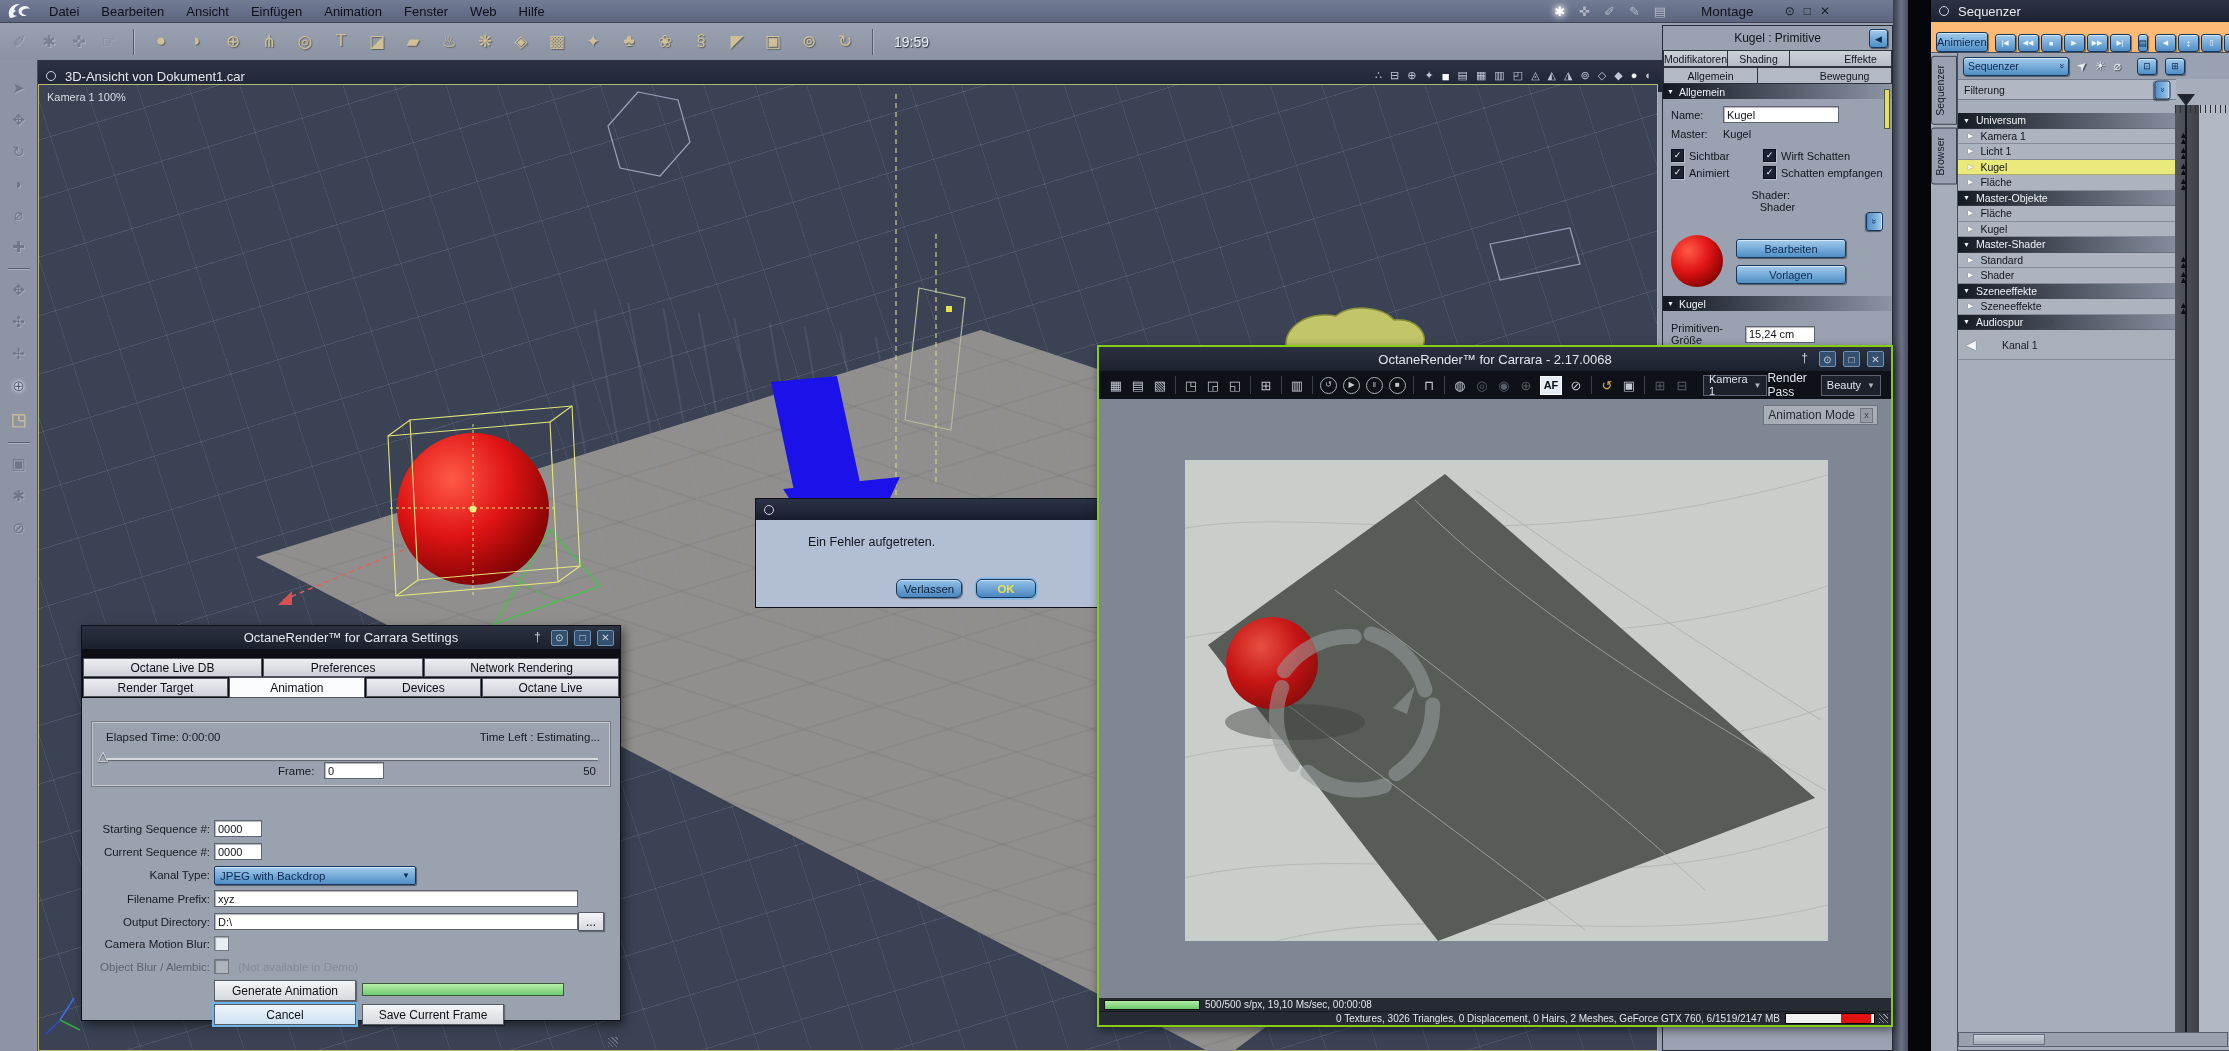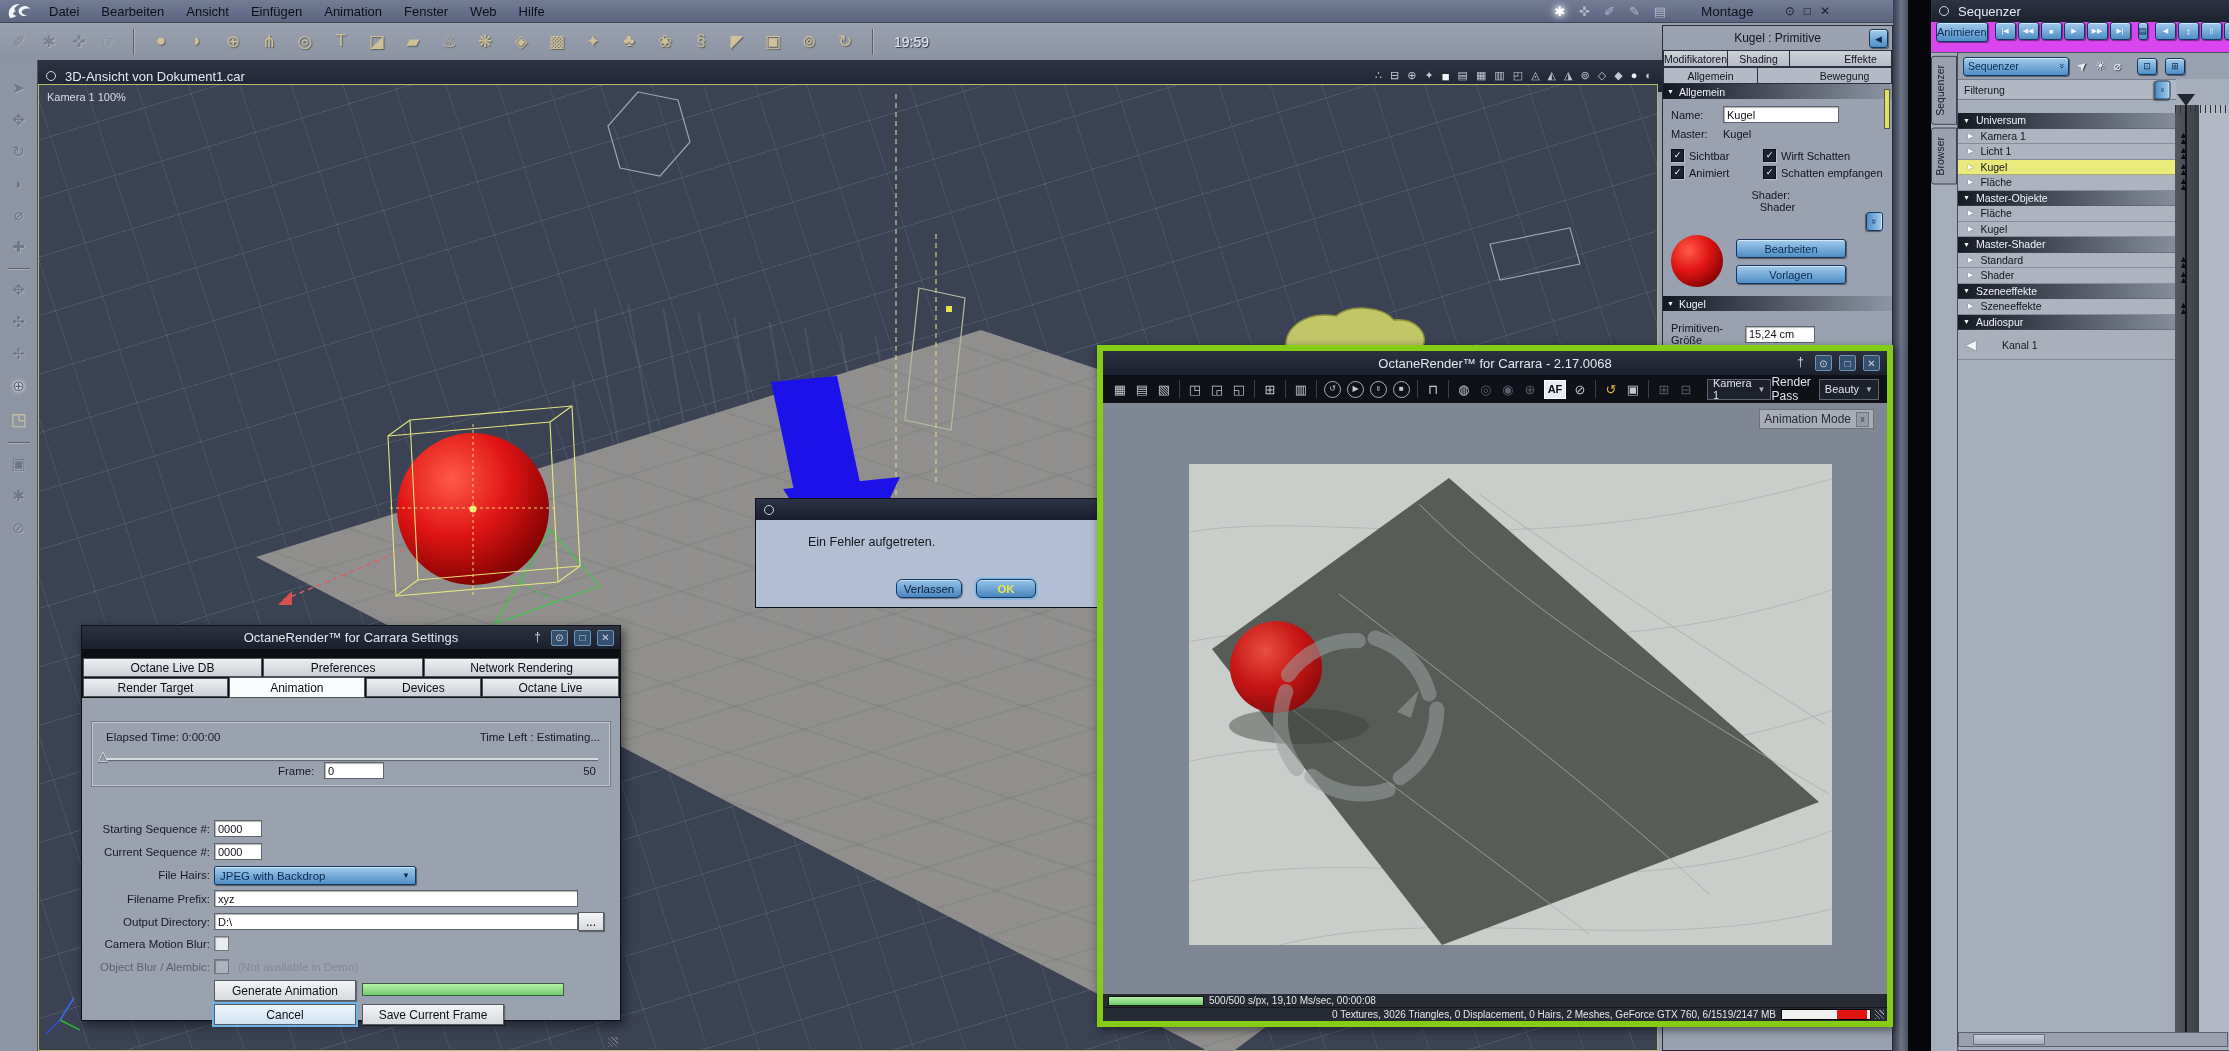--- a/index.html
+++ b/index.html
@@ -73,21 +73,21 @@
     display:flex;align-items:center;justify-content:center;}
   #shader-preview{width:52px;height:52px;border-radius:50%;flex:none;
     background:radial-gradient(circle at 34% 30%, #ff5b47, #e01414 42%, #8e0404 75%, #570101);}
   .pbtn{width:108px;height:17px;font-size:11px;margin-bottom:7px;}
   #props-scrollsliver{position:absolute;right:2px;top:63px;width:4px;height:38px;background:#e5df5e;border:1px solid #555a42;}
   #main-right-strip{left:1893px;top:0;width:15px;height:1051px;background:linear-gradient(90deg,#363c4b,#6b7386 55%,#4a5162);}
 
   
   #seq-window{left:1930px;top:0;width:300px;height:1051px;background:#a6adbb;border-left:1px solid #000;box-sizing:border-box;}
   #seq-titlebar{height:22px;background:linear-gradient(#2d3343,#1c2230);display:flex;align-items:center;color:#e6eaf2;font-size:13px;}
-  #seq-controls{height:30px;background:#d946ef;border-bottom:1px solid #596070;display:flex;align-items:flex-start;padding:0 5px;gap:7px;}
+  #seq-controls{height:30px;background:#fdba74;border-bottom:1px solid #596070;display:flex;align-items:flex-end;padding:0 5px;gap:7px;}
   #animate-btn{width:68px;height:18px;font-size:11px;}
   .tbtn{width:19px;height:16px;font-size:7px;color:#f2f6fc;}
   .btngroup{display:flex;gap:2px;}
   #seq-sidetabs{position:absolute;left:0;top:56px;width:26px;display:flex;flex-direction:column;gap:3px;}
   .sidetab{writing-mode:vertical-rl;transform:rotate(180deg);background:#99a0af;border:1px solid #3c4250;
     color:#171b24;font-size:10.5px;padding:8px 2px;text-align:center;border-radius:0 3px 3px 0;}
   #seq-dock{position:absolute;left:26px;top:52px;right:0;bottom:0;background:#a6adbb;border:1px solid #474d5b;border-right:none;}
   #seq-dockhead{height:26px;display:flex;align-items:center;gap:8px;padding:0 5px;background:#9aa2b1;}
   #seq-view-drop{width:96px;height:17px;font-size:10.5px;justify-content:space-between;padding:0 4px;}
   .dockicon{color:#e8ecf2;font-size:12px;text-shadow:1px 1px 1px #3a404e;}
@@ -114,21 +114,21 @@
   .seq-row.channel .lbl{background:#a9b0bc;color:#171b23;padding-left:8px;}
   .seq-row.channel .lbl::before{content:"◀";color:#f2f4f8;font-size:13px;margin-right:26px;text-shadow:0 0 1px #222;}
   .track{width:24px;flex:none;position:relative;}
   .track.key::before{content:"▲";position:absolute;left:4px;top:1px;font-size:9px;color:#0b0d12;}
   .track.key::after{content:"▲";position:absolute;left:4px;top:7px;font-size:9px;color:#0b0d12;}
   .tailcell{flex:1;}
   #seq-hscroll{position:absolute;left:0;bottom:3px;right:2px;height:13px;background:#9aa1ae;border:1px solid #5a6070;}
   #seq-hthumb{position:absolute;left:14px;top:1px;width:70px;height:9px;background:linear-gradient(#c6ccd6,#a8aeba);border:1px solid #6a7080;}
 
   
-  #render-window{left:1097px;top:345px;width:796px;height:682px;background:#7f8795;border:6px solid #84cc16;box-sizing:border-box;z-index:30;box-shadow:2px 3px 9px rgba(0,0,0,.5);}
+  #render-window{left:1097px;top:345px;width:796px;height:682px;background:#7f8795;border:2px solid #84cc16;box-sizing:border-box;z-index:30;box-shadow:2px 3px 9px rgba(0,0,0,.5);}
   #rw-titlebar{height:24px;background:linear-gradient(#2b3140,#1c212e);display:flex;align-items:center;color:#e2e6ee;font-size:13px;position:relative;}
   #rw-title{position:absolute;left:0;right:0;text-align:center;}
   #rw-winbtns{margin-left:auto;display:flex;gap:7px;padding-right:7px;z-index:2;color:#cdd4e0;font-size:11px;}
   .winglyph{width:15px;height:14px;display:flex;align-items:center;justify-content:center;background:#33506f;border:1px solid #6e93b5;border-radius:2px;font-size:10px;}
   .winglyph.plain{background:none;border:none;font-size:12px;}
   #rw-toolbar{height:28px;background:#0f1118;display:flex;align-items:center;padding:0 6px;}
   .rticon{width:22px;text-align:center;font-size:13px;color:#c2c7d1;flex:none;}
   .rticon.dim{color:#585e6b;}
   .rticon.sep{width:1px;height:18px;background:#3b3f4a;margin:0 4px;}
   .rticon.circ{border:1px solid #aab0bc;border-radius:50%;width:15px;height:15px;line-height:14px;font-size:8px;margin:0 3px;}
@@ -784,21 +784,21 @@
         <span class="inp" id="sd-frameinput">0</span>
         <span id="sd-framemax">50</span>
       </div>
 
       <span class="sd-label" style="top:124px;">Starting Sequence #:</span>
       <span class="inp sd-field" style="top:121px;width:40px;">0000</span>
 
       <span class="sd-label" style="top:147px;">Current Sequence #:</span>
       <span class="inp sd-field" style="top:144px;width:40px;">0000</span>
 
-      <span class="sd-label" style="top:170px;">File Hairs:</span>
+      <span class="sd-label" style="top:170px;">Kanal Type:</span>
       <span class="bbtn sd-field" style="top:167px;width:190px;height:17px;justify-content:space-between;padding:0 5px;border-radius:2px;">
         <span>JPEG with Backdrop</span>
         <span style="font-size:8px;">▼</span>
       </span>
 
       <span class="sd-label" style="top:194px;">Filename Prefix:</span>
       <span class="inp sd-field" style="top:191px;width:356px;">xyz</span>
 
       <span class="sd-label" style="top:217px;">Output Directory:</span>
       <span class="inp sd-field" style="top:214px;width:356px;">D:\</span>

